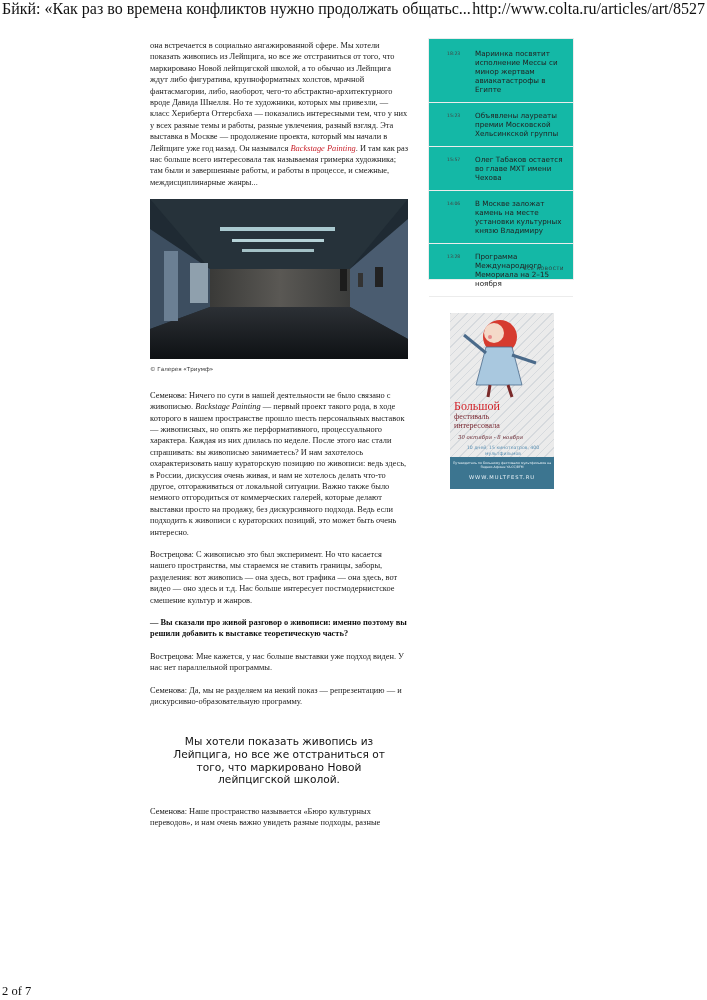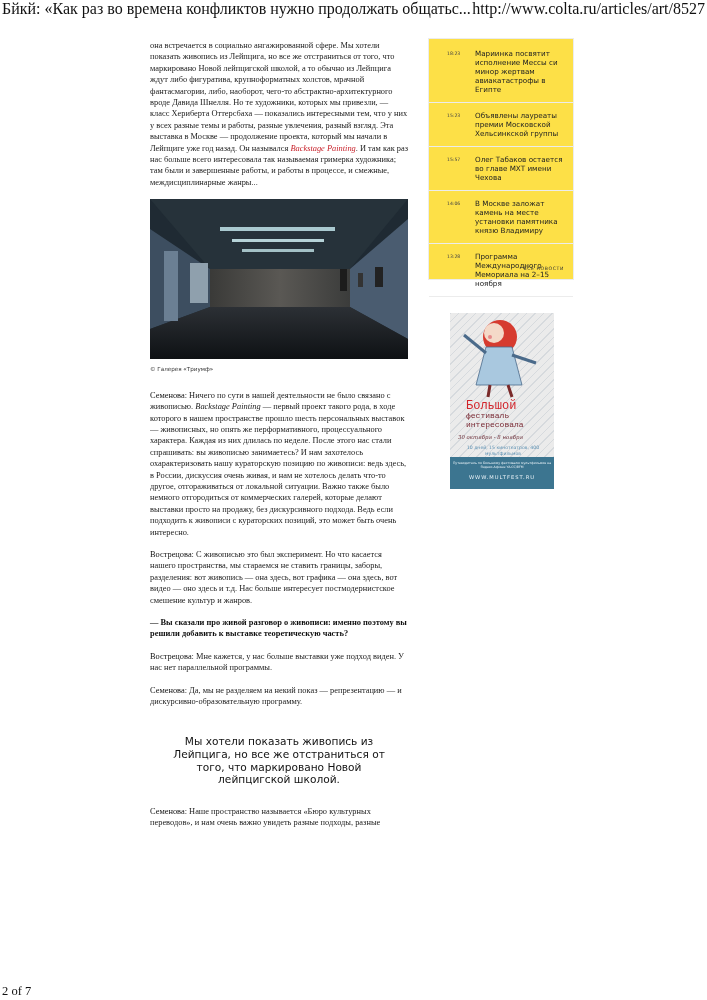--- a/index.html
+++ b/index.html
@@ -27,32 +27,32 @@
   .photo { width: 258px; height: 160px; margin-top: 2px; position: relative; overflow: hidden;
            background: #1a2026; }
   .photo svg { display: block; }
   .caption { font-family: "DejaVu Sans", sans-serif; font-size: 5.6px; color: #333;
              margin: 5px 0 14px 0; }
 
   .pullquote { font-family: "DejaVu Sans", sans-serif; font-size: 10.6px; line-height: 12.6px;
                text-align: center; color: #111; margin: 28px 12px 20px 12px; }
 
   .news { position: absolute; left: 428px; top: 38px; width: 144px; height: 240px;
-          border: 1px solid #ececec; background: #fde047; font-family: "DejaVu Sans", sans-serif; }
+          border: 1px solid #ececec; background: #14b8a6; font-family: "DejaVu Sans", sans-serif; }
   .news-item { display: flex; padding: 8px 8px 8px 18px; border-bottom: 1px solid #ececec; }
   .news-item:first-child { padding-top: 10px; }
   .news-time { width: 20px; font-size: 4.6px; color: #444; padding-top: 2px; flex-shrink: 0; }
   .news-text { font-size: 7.2px; line-height: 9px; color: #222; padding-left: 8px; }
   .news-all { position: absolute; right: 9px; bottom: 8px; font-size: 4.6px; letter-spacing: 0.6px;
               color: #333; }
 
   .ad { position: absolute; left: 450px; top: 313px; width: 104px; height: 144px;
         background: #ebebeb; overflow: hidden;
         background-image: repeating-linear-gradient(135deg, rgba(120,140,160,0.18) 0 1px, transparent 1px 6px); }
-  .ad-title { position: absolute; left: 16px; top: 89px; font-family: Liberation Mono, monospace;
+  .ad-title { position: absolute; left: 4px; top: 89px; font-family: Liberation Serif, serif;
               color: #7a2a34; font-size: 8px; line-height: 9px; }
   .ad-title .big { color: #d2232a; font-size: 12px; }
   .ad-dates { position: absolute; left: 8px; top: 121px; font-family: "DejaVu Serif", serif;
               font-style: italic; font-size: 5.4px; color: #6a2a34; }
   .ad-sub { position: absolute; left: 10px; top: 132px; font-family: "DejaVu Sans", sans-serif;
             font-size: 4.6px; color: #5a8fb2; text-align: center; width: 86px; line-height: 5.5px; }
   .ad-banner { position: absolute; left: 450px; top: 457px; width: 104px; height: 32px;
                background: #3c7590; color: #eaf3f8; font-family: "DejaVu Sans", sans-serif; }
   .ad-banner .small { font-size: 3.2px; text-align: center; padding-top: 4px; line-height: 4px; }
   .ad-banner .url { font-size: 5.2px; letter-spacing: 1px; text-align: center; padding-top: 5px; }
@@ -130,21 +130,21 @@
   <div class="news-item">
     <span class="news-time">15:23</span>
     <span class="news-text">Объявлены лауреаты премии Московской Хельсинкской группы</span>
   </div>
   <div class="news-item">
     <span class="news-time">15:57</span>
     <span class="news-text">Олег Табаков остается во главе МХТ имени Чехова</span>
   </div>
   <div class="news-item">
     <span class="news-time">14:06</span>
-    <span class="news-text">В Москве заложат камень на месте установки памятника князю Владимиру</span>
+    <span class="news-text">В Москве заложат камень на месте установки культурных князю Владимиру</span>
   </div>
   <div class="news-item">
     <span class="news-time">13:28</span>
     <span class="news-text">Программа Международного Мемориала на 2–15 ноября</span>
   </div>
   <a class="news-all">ВСЕ НОВОСТИ</a>
 </div>
 
 <div class="ad">
   <svg width="104" height="88" viewBox="0 0 104 88" style="position:absolute;left:0;top:0;">

